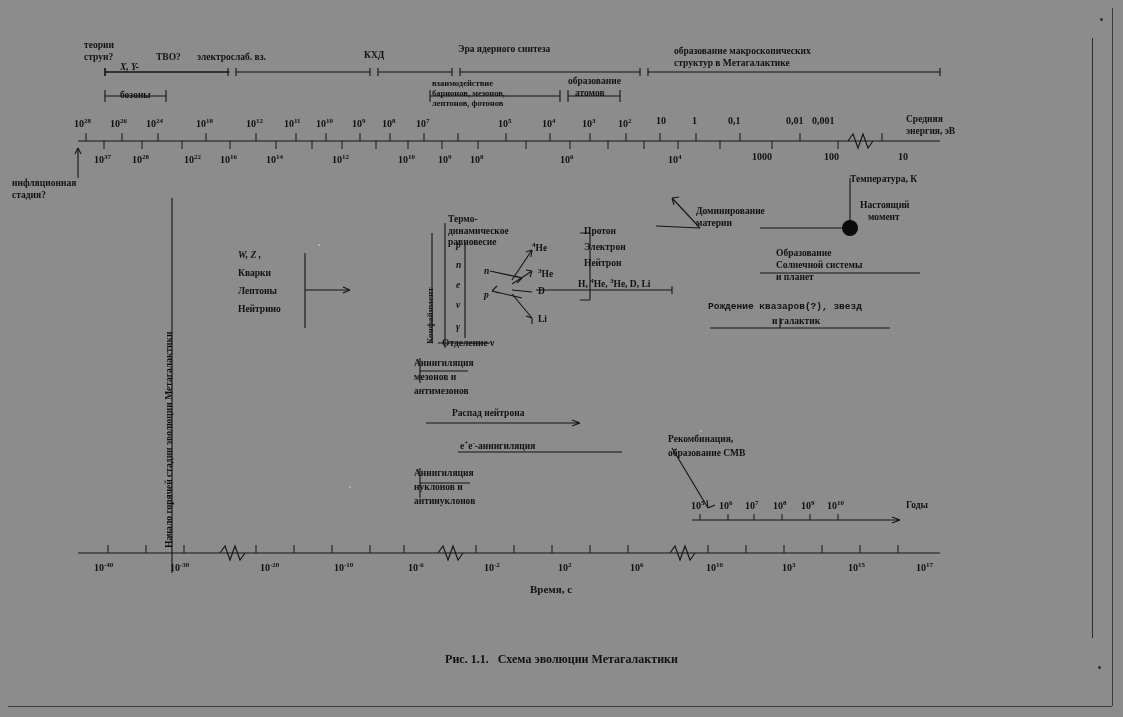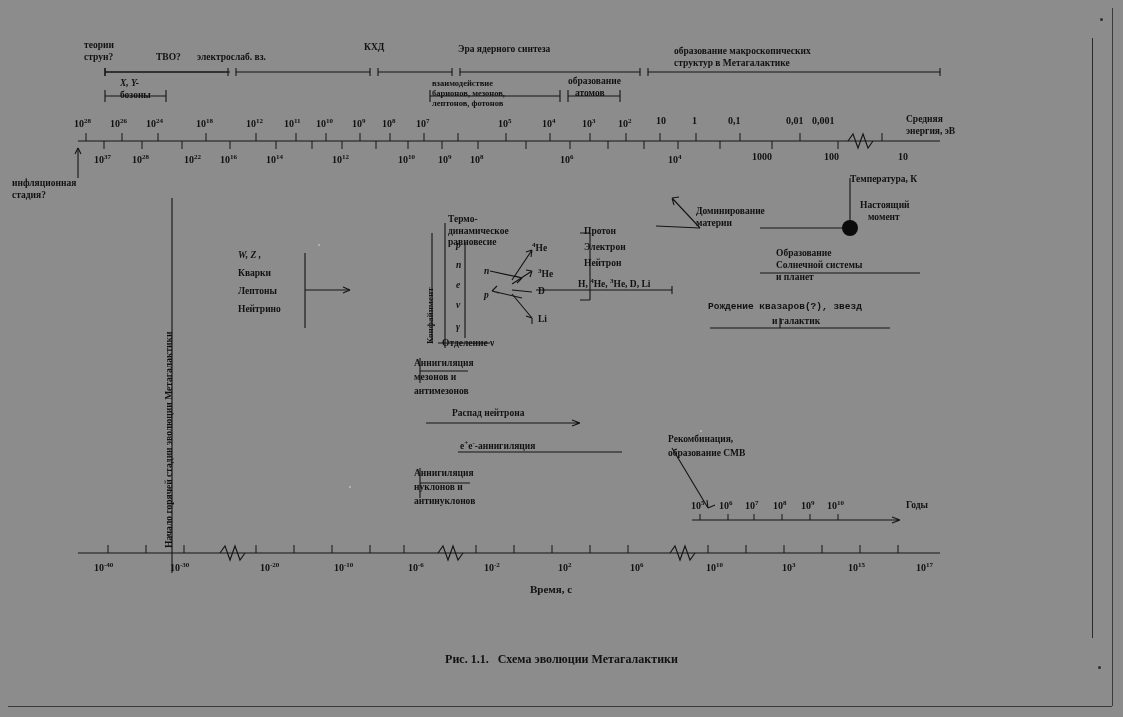--- a/index.html
+++ b/index.html
@@ -242,26 +242,26 @@
     <div class="dot" style="left:782px;top:192px;width:16px;height:16px;"></div>
 
     <div class="lbl" style="left:24px;top:12px;">
       <span>теории</span>
     </div>
     <div class="lbl" style="left:24px;top:24px;">
       <span>струн?</span>
     </div>
     <div class="lbl" style="left:96px;top:24px;">ТВО?</div>
     <div class="lbl" style="left:137px;top:24px;text-align:center;">электрослаб. вз.</div>
-    <div class="lbl" style="left:304px;top:14px;">КХД</div>
+    <div class="lbl" style="left:304px;top:22px;">КХД</div>
     <div class="lbl" style="left:398px;top:16px;">Эра ядерного синтеза</div>
     <div class="lbl" style="left:614px;top:18px;">образование макроскопических</div>
     <div class="lbl" style="left:614px;top:30px;">структур в Метагалактике</div>
 
-    <div class="lbl it" style="left:60px;top:50px;">X, Y-</div>
+    <div class="lbl it" style="left:60px;top:34px;">X, Y-</div>
     <div class="lbl" style="left:60px;top:62px;">бозоны</div>
 
     <div class="lbl sm" style="left:372px;top:50px;">взаимодействие</div>
     <div class="lbl sm" style="left:372px;top:60px;">барионов, мезонов,</div>
     <div class="lbl sm" style="left:372px;top:70px;">лептонов, фотонов</div>
 
     <div class="lbl" style="left:508px;top:48px;">образование</div>
     <div class="lbl" style="left:515px;top:60px;">атомов</div>
 
     <div class="lbl" style="left:-48px;top:150px;">инфляционная</div>

